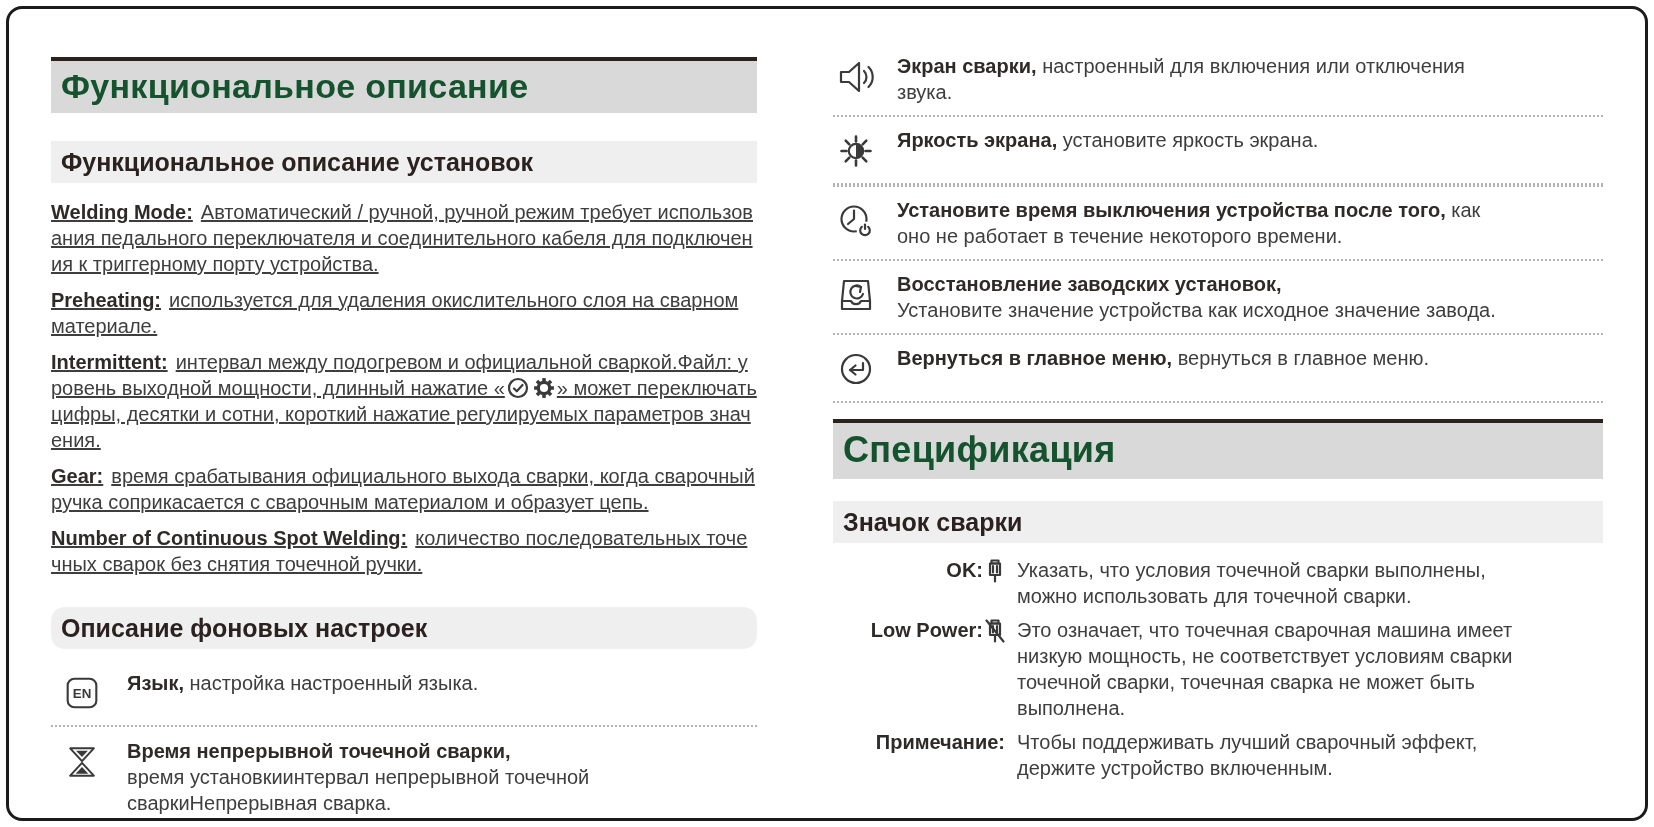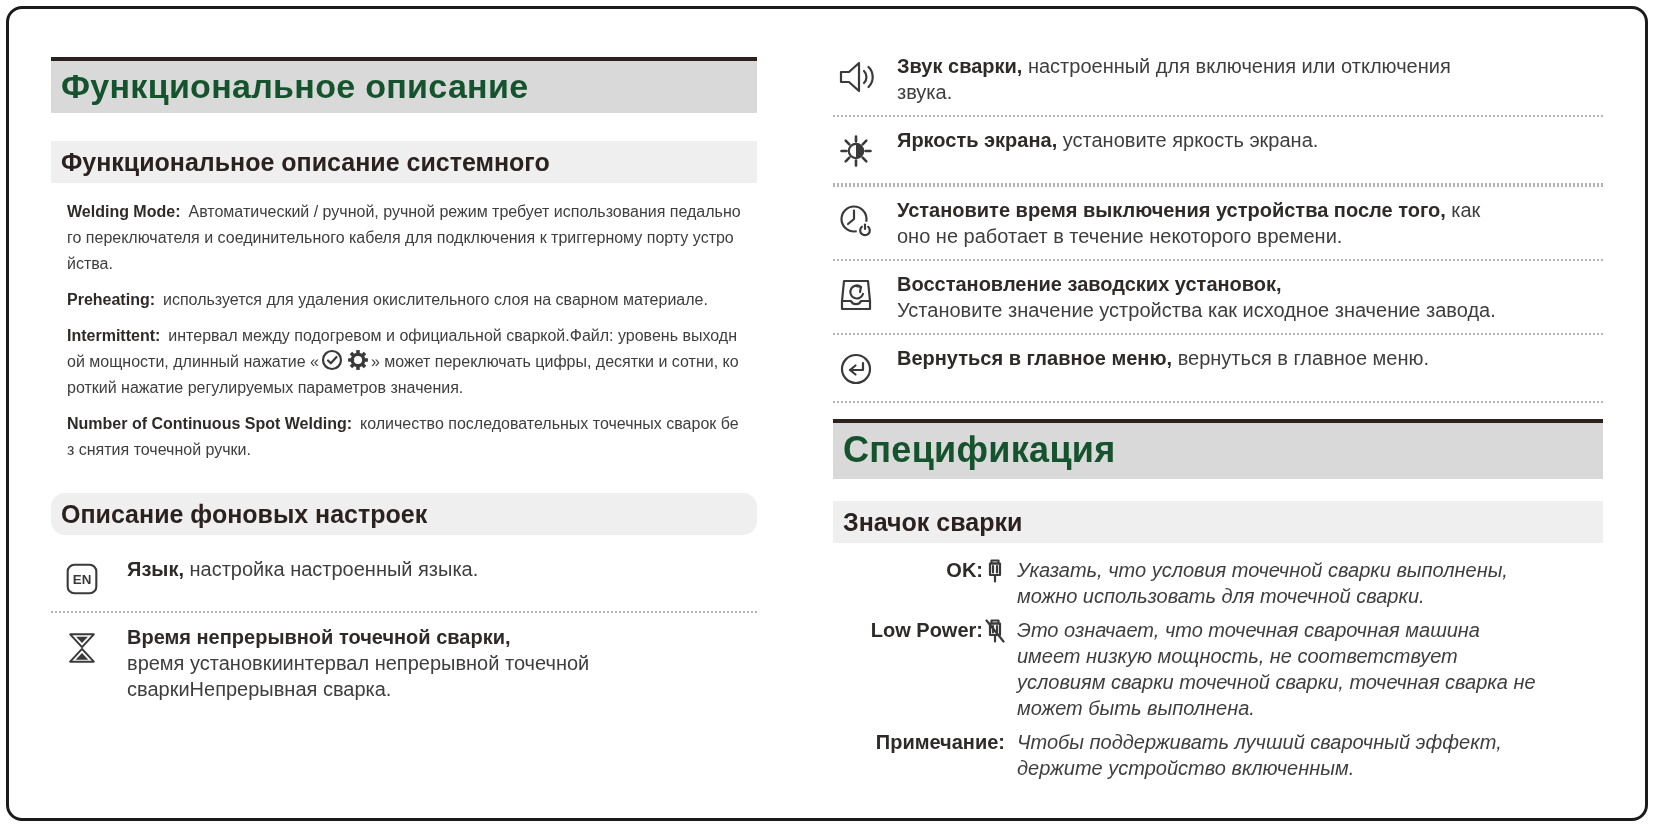--- a/index.html
+++ b/index.html
@@ -4,58 +4,58 @@
 <style>
   html,body { margin:0; padding:0; background:#ffffff; }
   body { width:1654px; height:827px; position:relative; font-family:"Liberation Sans", sans-serif; color:#3e3e3e; }
   .card { position:absolute; left:6px; top:6px; right:6px; bottom:6px; border:3px solid #1b1b1b; border-radius:16px; background:#ffffff; overflow:hidden; }
   .col-left  { position:absolute; left:42px;  top:0; width:706px; }
   .col-right { position:absolute; left:824px; top:0; width:770px; }
 
   .h1bar { background:#d9d9d9; border-top:4px solid #2b2220; height:52px; line-height:50px; font-size:34px; font-weight:bold; color:#14532d; padding-left:10px; letter-spacing:0.3px; }
   .h2bar { background:#efefef; height:42px; line-height:42px; font-size:25px; font-weight:bold; color:#2b2220; padding-left:10px; }
 
-  .para { font-size:16px; line-height:26px; margin:10px 16px; word-break:break-all; }
+  .para { font-size:20px; line-height:26px; margin:10px 0; word-break:break-all;text-decoration:underline; }
   .para b { color:#2e2a28; margin-right:8px; }
   .inline-ic { display:inline-block; vertical-align:-4px; margin:0 2px; }
 
   .irow { display:flex; align-items:flex-start; gap:18px; padding:10px 0; }
   .irow .ic { flex:none; width:46px; display:flex; justify-content:center; padding-top:2px; }
   .itext { font-size:20px; line-height:26px; max-width:600px; }
   .itext b, .stext b, .spec-label { color:#2e2a28; }
   .bold-block { display:block; }
   .dotted { border-bottom:2px dotted #b3b3b3; width:100%; }
 
   .srow { display:flex; align-items:flex-start; gap:22px; padding:11px 0 11px 8px; }
   .srow .ic { flex:none; width:46px; display:flex; justify-content:center; padding-top:2px; }
   .stext { font-size:20px; line-height:26px; max-width:560px; }
 
   .spec-rows { margin-top:14px; }
   .spec-row { display:flex; align-items:flex-start; margin-bottom:8px; }
   .spec-label { flex:none; width:172px; text-align:right; font-weight:bold; font-size:20px; line-height:26px; display:flex; justify-content:flex-end; align-items:flex-start; gap:2px; }
-  .spec-text { margin-left:12px; width:532px; font-size:20px; line-height:26px;font-style:italic; }
+  .spec-text { margin-left:12px; width:532px; font-size:20px; line-height:26px; }
 
   svg { display:block; }
   .stroke { fill:none; stroke:#3a3a3a; stroke-width:2.2; stroke-linecap:round; stroke-linejoin:round; }
   .fillc  { fill:#3a3a3a; stroke:none; }
   .icglyph { font-family:"Liberation Sans", sans-serif; font-weight:bold; fill:#3a3a3a; }
 </style>
 </head>
 <body>
 
 <div class="card">
 
   <div class="col-left">
 
     <div class="h1bar" style="margin-top:48px;">
       <span>Функциональное описание</span>
     </div>
 
     <div class="h2bar" style="margin-top:28px;">
-      <span>Функциональное описание системного</span>
+      <span>Функциональное описание установок</span>
     </div>
 
     <div style="margin-top:16px;">
       <p class="para"><b>Welding Mode:</b><span>Автоматический / ручной, ручной режим требует использования педального переключателя и соединительного кабеля для подключения к триггерному порту устройства.</span></p>
 
       <p class="para"><b>Preheating:</b><span>используется для удаления окислительного слоя на сварном материале.</span></p>
 
       <p class="para"><b>Intermittent:</b><span>интервал между подогревом и официальной сваркой.Файл: уровень выходной мощности, длинный нажатие «</span><span class="inline-ic"><svg width="22" height="22" viewBox="0 0 22 22">
               <circle class="stroke" cx="11" cy="11" r="9"></circle>
               <path class="stroke" d="M7 11.5 l2.8 2.8 L15.5 8"></path>
@@ -66,20 +66,21 @@
                 <line x1="14.2" y1="14.2" x2="16.4" y2="16.4"></line>
                 <line x1="10" y1="16" x2="10" y2="19"></line>
                 <line x1="5.8" y1="14.2" x2="3.6" y2="16.4"></line>
                 <line x1="4" y1="10" x2="1" y2="10"></line>
                 <line x1="5.8" y1="5.8" x2="3.6" y2="3.6"></line>
                 <line x1="10" y1="4" x2="10" y2="1"></line>
                 <line x1="14.2" y1="5.8" x2="16.4" y2="3.6"></line>
               </g>
             </svg></span><span>» может переключать цифры, десятки и сотни, короткий нажатие регулируемых параметров значения.</span></p>
 
+      <p class="para"><b>Gear:</b><span>время срабатывания официального выхода сварки, когда сварочный ручка соприкасается с сварочным материалом и образует цепь.</span></p>
 
       <p class="para"><b>Number of Continuous Spot Welding:</b><span>количество последовательных точечных сварок без снятия точечной ручки.</span></p>
     </div>
 
     <div class="h2bar" style="margin-top:30px;border-radius:14px;">
       <span>Описание фоновых настроек</span>
     </div>
 
     <div style="margin-top:10px;">
 
@@ -114,21 +115,21 @@
     <div style="margin-top:34px;">
 
       <div class="irow">
         <span class="ic">
           <svg width="44" height="44" viewBox="0 0 44 44">
             <path class="stroke" d="M7 17 h8 l10 -9 v28 l-10 -9 H7 Z" stroke-width="2.6"></path>
             <path class="stroke" d="M30 16 a8.5 8.5 0 0 1 0 12" stroke-width="2.4"></path>
             <path class="stroke" d="M34.5 12 a14 14 0 0 1 0 20" stroke-width="2.4"></path>
           </svg>
         </span>
-        <div class="itext"><b>Звук сварки,</b> <span>настроенный для включения или отключения звука.</span></div>
+        <div class="itext"><b>Экран сварки,</b> <span>настроенный для включения или отключения звука.</span></div>
       </div>
       <div class="dotted"></div>
 
       <div class="irow">
         <span class="ic">
           <svg width="44" height="44" viewBox="0 0 44 44">
             <circle class="stroke" cx="22" cy="22" r="7.2" stroke-width="2.4"></circle>
             <path class="fillc" d="M22 15 a7 7 0 0 1 0 14 Z"></path>
             <g stroke="#3a3a3a" stroke-width="2.6" stroke-linecap="round">
               <line x1="31.5" y1="22" x2="36.5" y2="22"></line>

